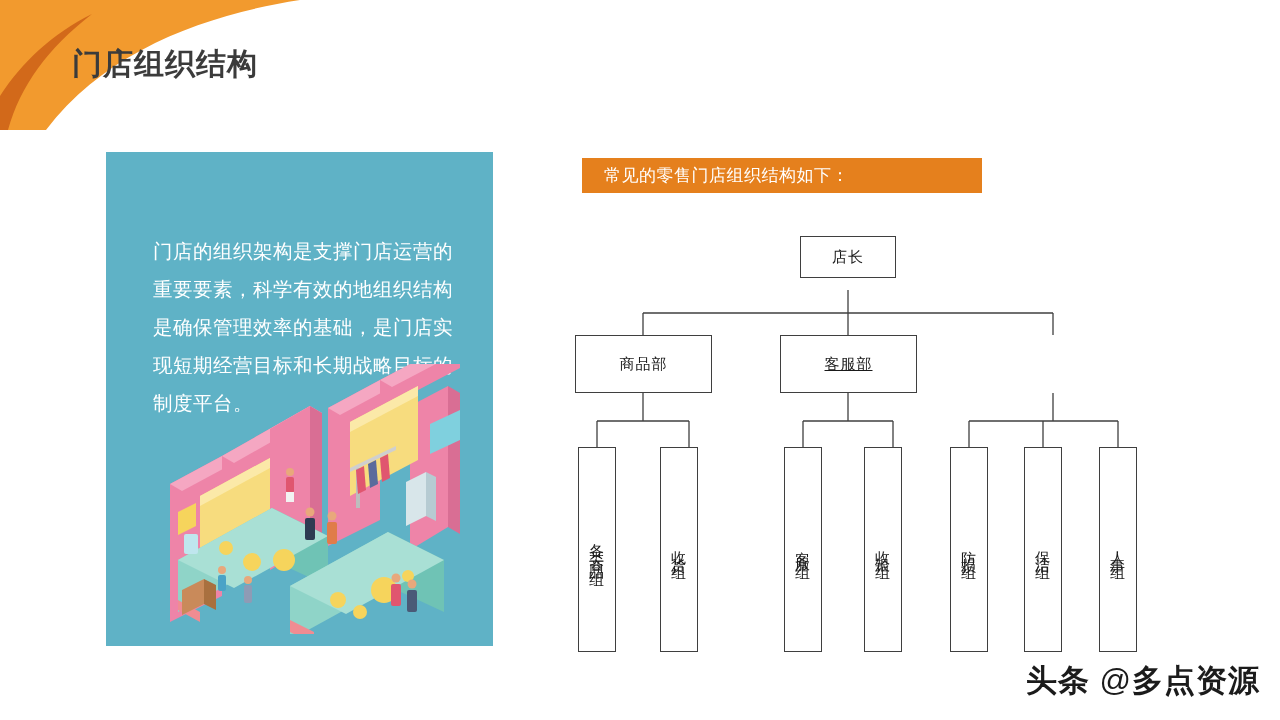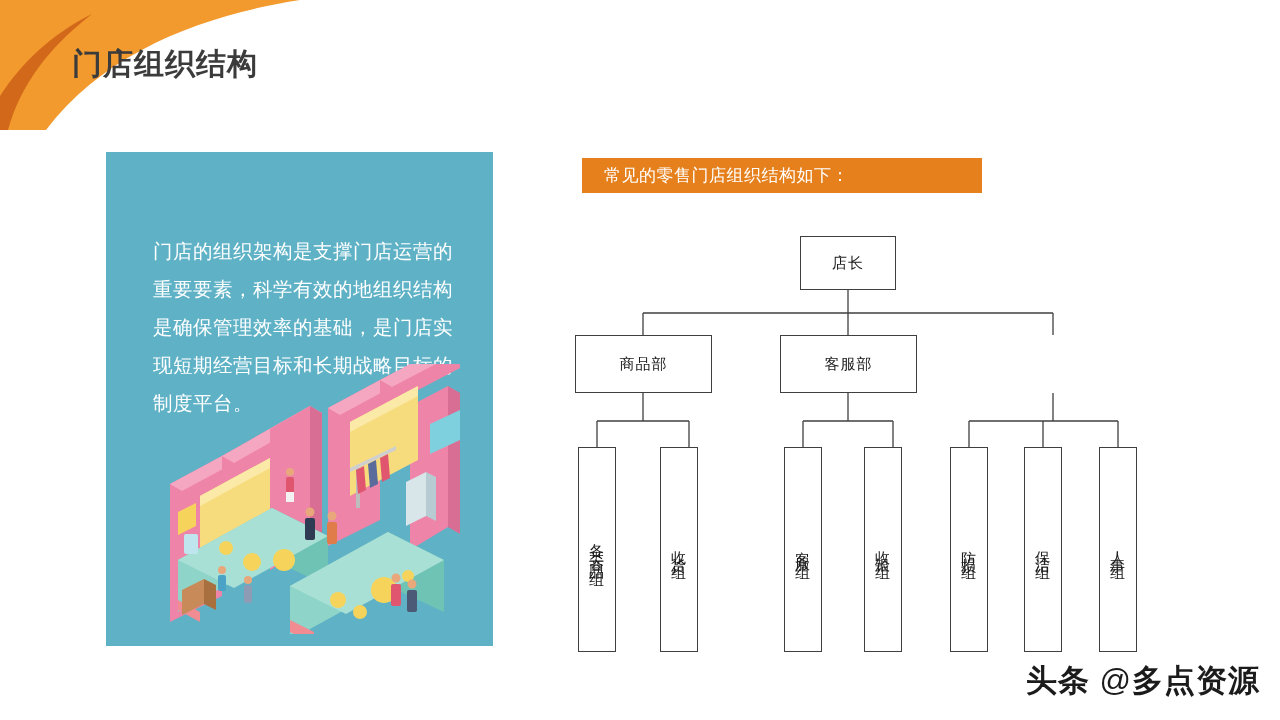--- a/index.html
+++ b/index.html
@@ -190,28 +190,28 @@
       <line x1="338" y1="196" x2="338" y2="222"></line>
 
       <line x1="498" y1="168" x2="498" y2="196"></line>
       <line x1="414" y1="196" x2="563" y2="196"></line>
       <line x1="414" y1="196" x2="414" y2="222"></line>
       <line x1="488" y1="196" x2="488" y2="222"></line>
       <line x1="563" y1="196" x2="563" y2="222"></line>
     </g>
   </svg>
 
-  <div class="node horiz" style="left:245px; top:11px; width:96px; height:54px;">
+  <div class="node horiz" style="left:245px; top:11px; width:96px; height:42px;">
     <span>店长</span>
   </div>
 
   <div class="node horiz" style="left:20px; top:110px; width:137px; height:58px;text-align:center;">
     <span>商品部</span>
   </div>
-  <div class="node horiz" style="left:225px; top:110px; width:137px; height:58px;">
+  <div class="node horiz" style="left:225px; top:110px; width:137px; height:58px;text-decoration:underline;">
     <span>客服部</span>
   </div>
 
   <div class="node vert" style="left:23px; top:222px; width:38px; height:205px;">
     <span>各类商品组</span>
   </div>
   <div class="node vert" style="left:105px; top:222px; width:38px; height:205px;">
     <span>收货组</span>
   </div>
 

